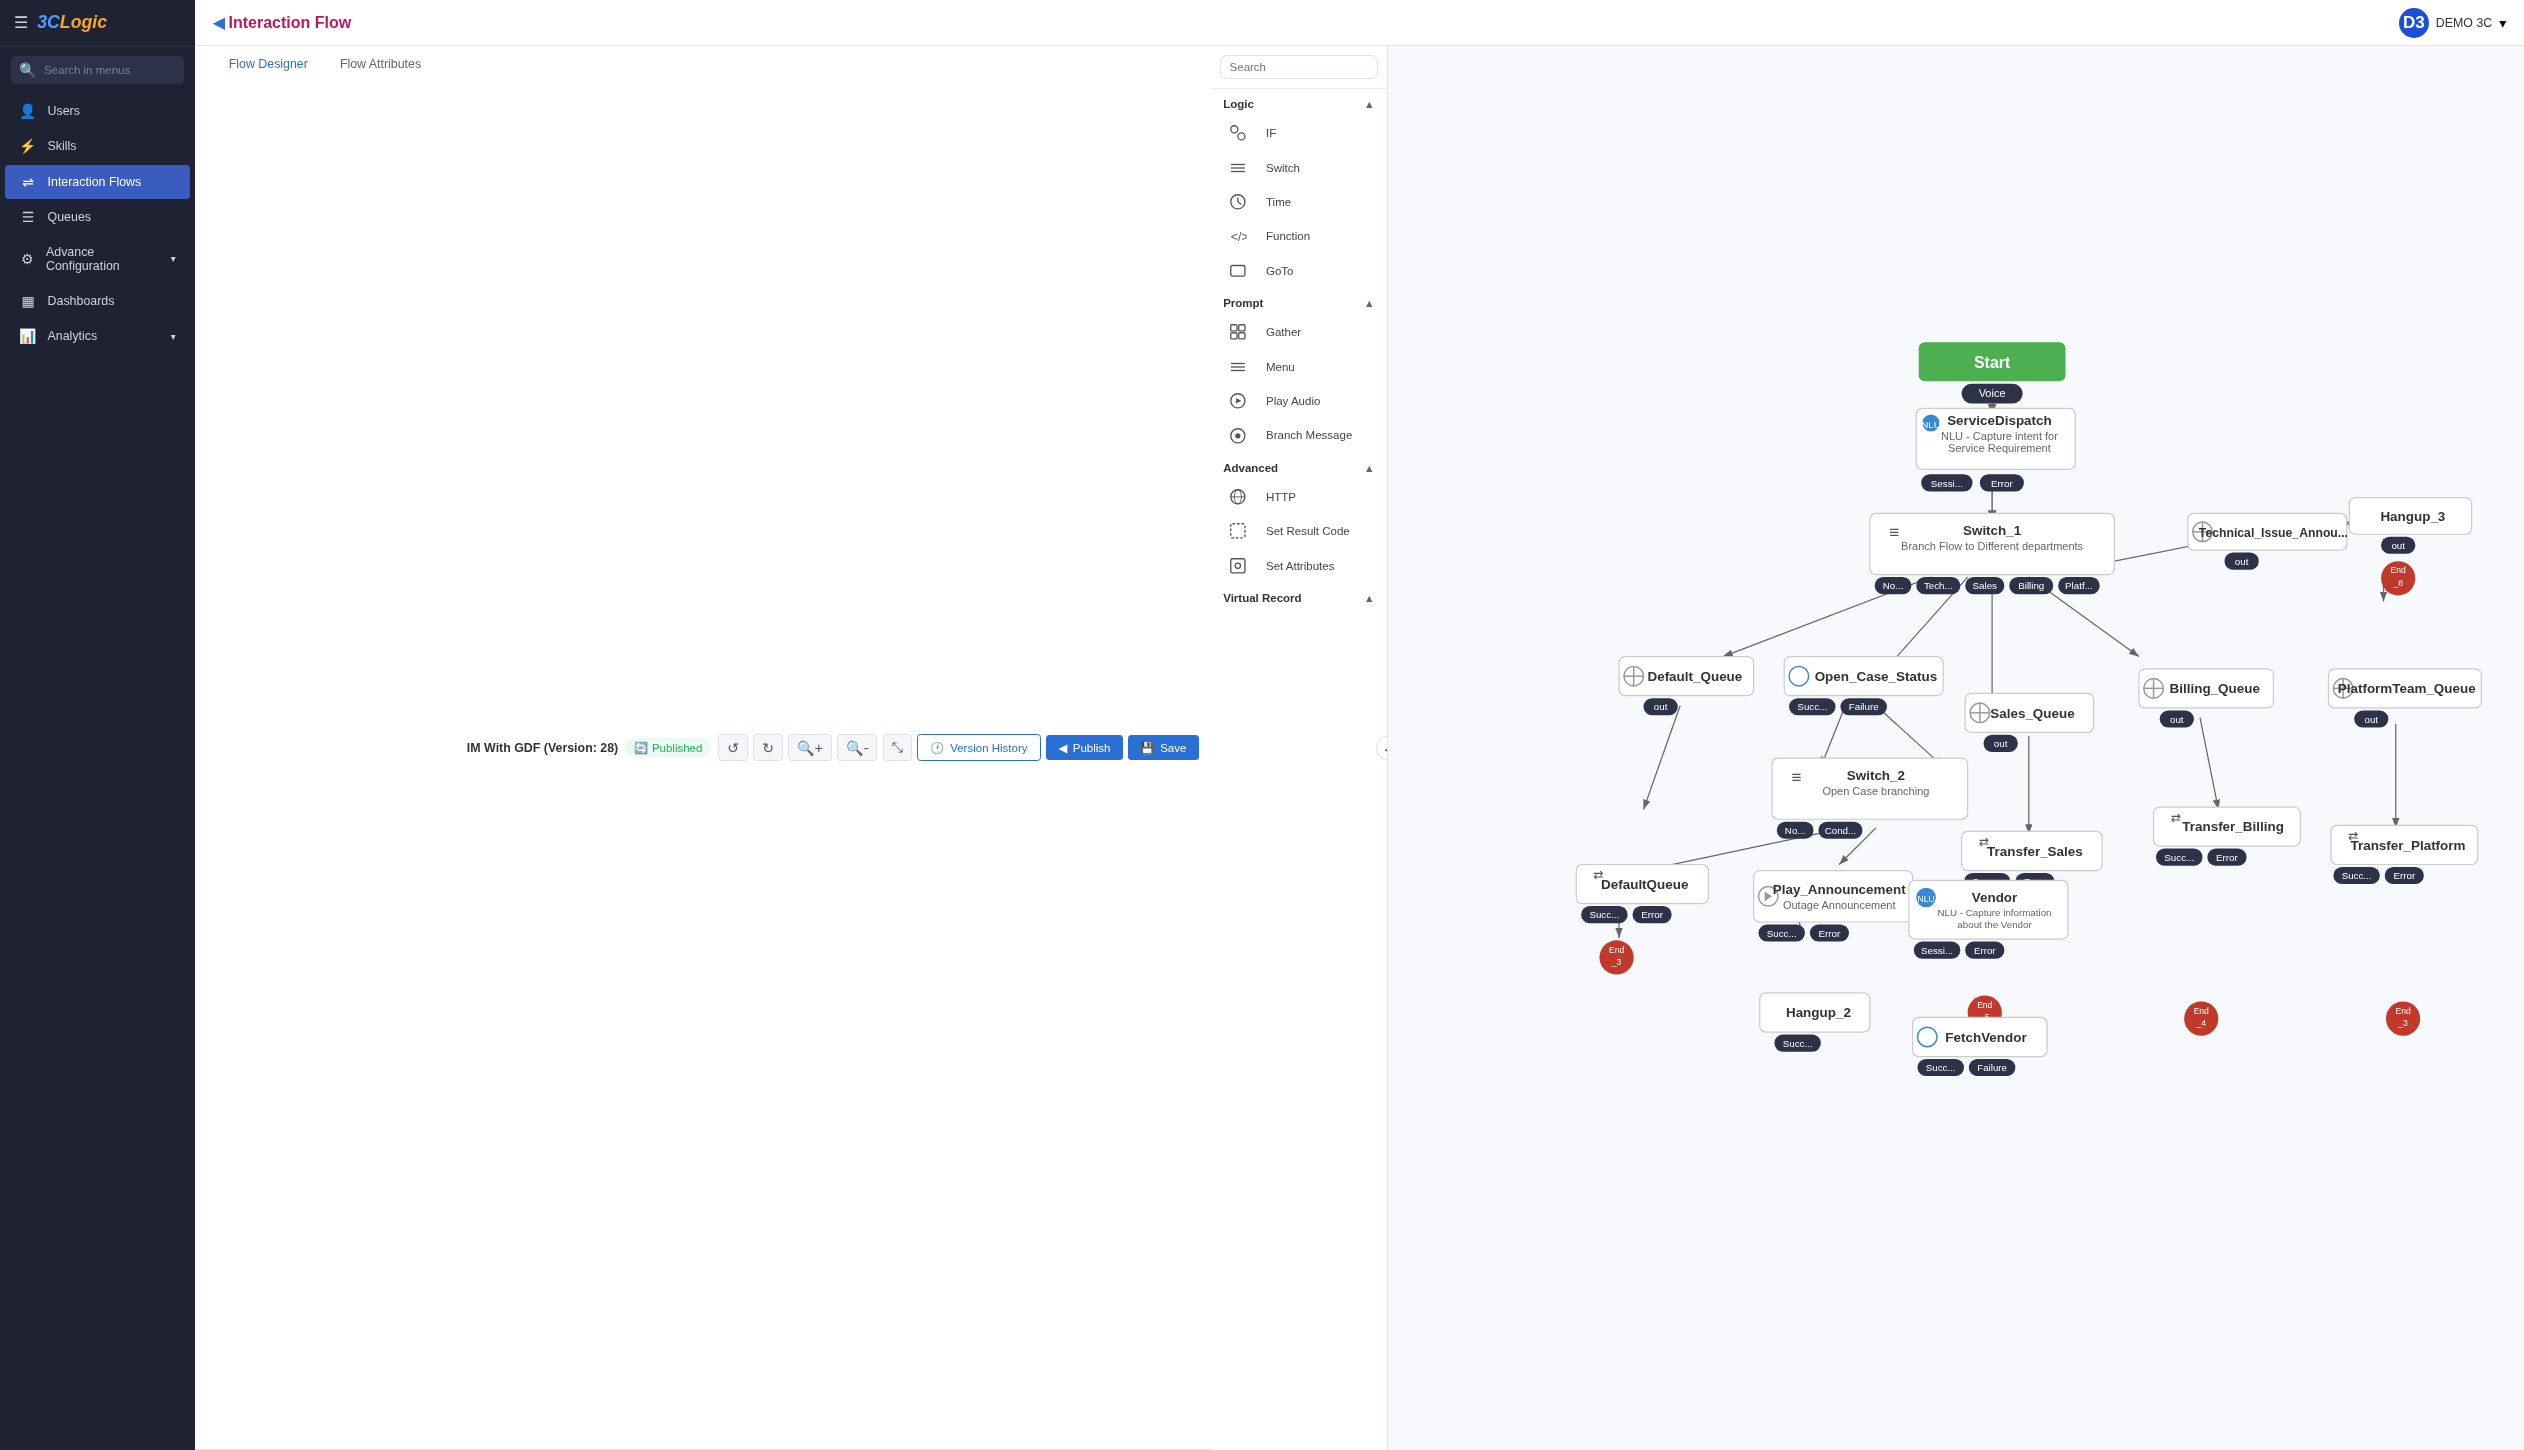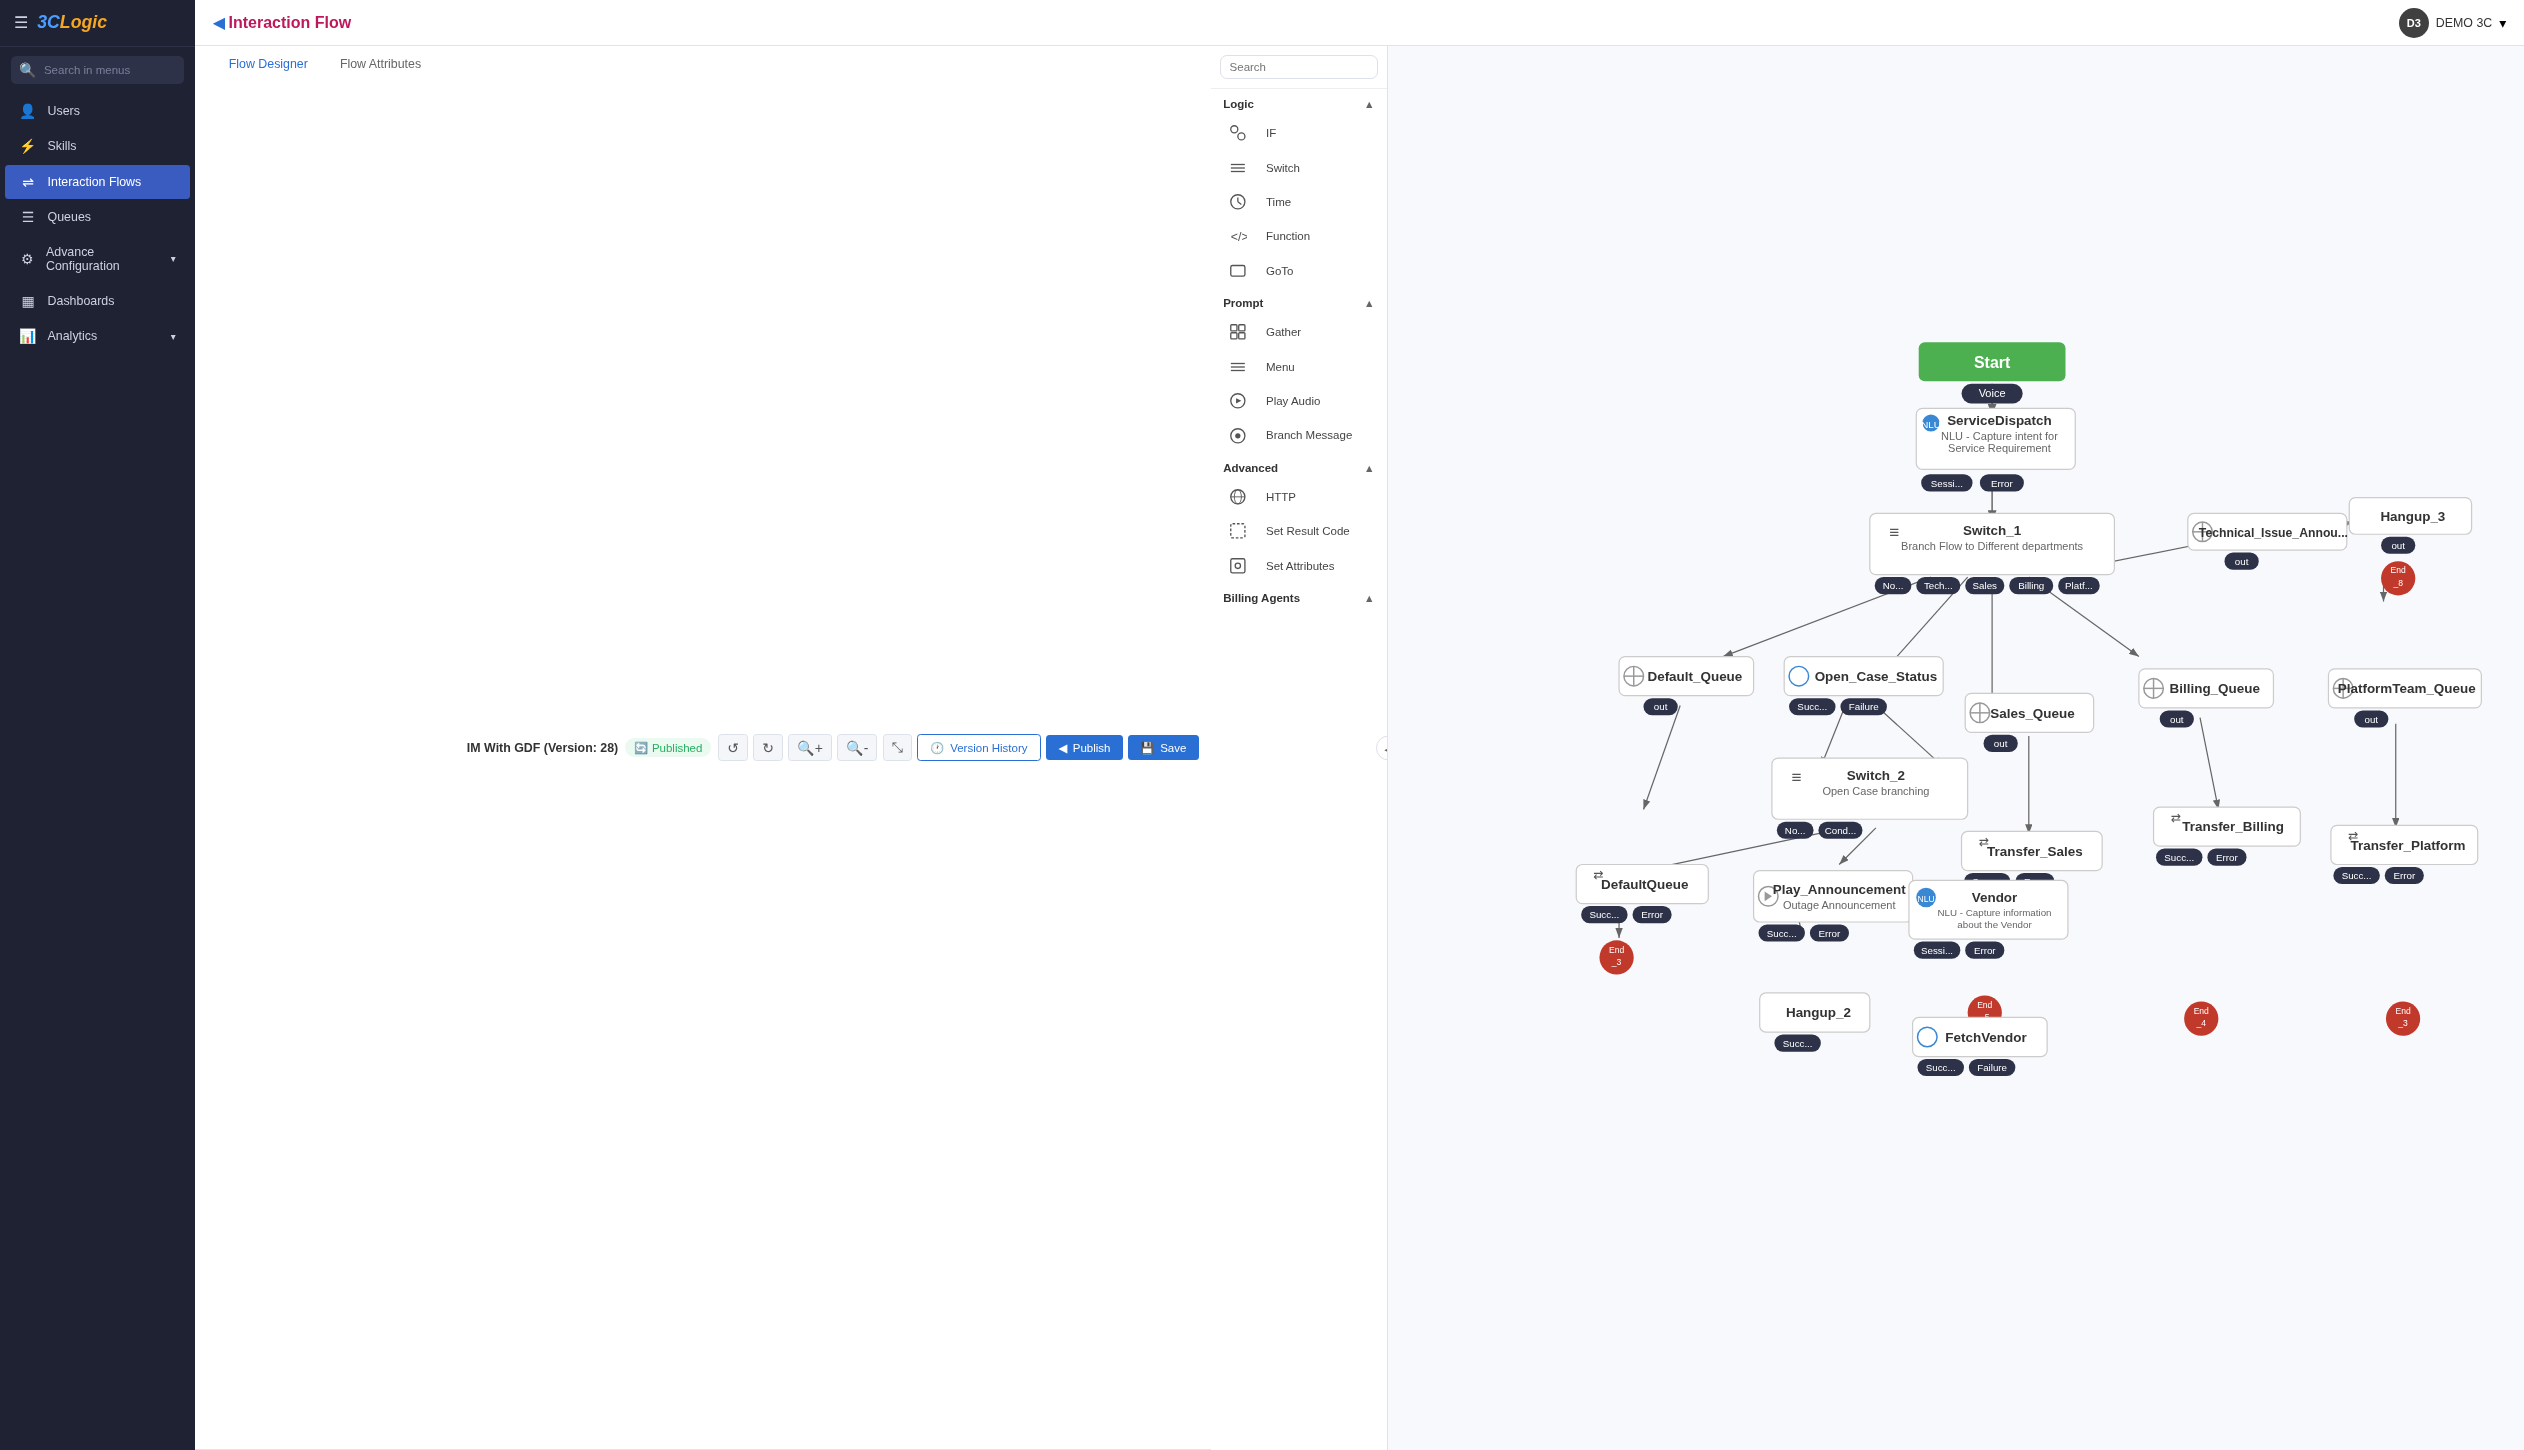--- a/index.html
+++ b/index.html
@@ -22,21 +22,21 @@
     .nav-item .chevron { margin-left: auto; font-size: 9.8px; }
 
     
     .main { flex: 1; display: flex; flex-direction: column; overflow: hidden; }
 
     
     .topbar { background: #fff; border-bottom: 0.9px solid #e0e4ea; display: flex; align-items: center; padding: 0 17.7px; height: 46px; }
     .topbar-title { color: #be185d; font-size: 16px; font-weight: 600; display: flex; align-items: center; gap: 7px; text-align: center; }
     .back-btn { color: #2a6fd4; font-size: 16px; cursor: pointer; margin-right: 3.5px; }
     .user-badge { margin-left: auto; display: flex; align-items: center; gap: 7px; }
-    .avatar { width: 30px; height: 30px; border-radius: 50%; background: #404040; color: white; display: flex; align-items: center; justify-content: center; font-size: 11px; font-weight: 600; }
+    .avatar { width: 30px; height: 30px; border-radius: 50%; background: #1d4ed8; color: white; display: flex; align-items: center; justify-content: center; font-size: 17px; font-weight: 600; }
     .user-name { font-size: 12.4px; color: #333; }
 
     
     .flow-container { flex: 1; display: flex; flex-direction: row; overflow: hidden; }
     .tab-bar { background: #fff; border-bottom: 1.8px solid #e0e4ea; display: flex; padding: 0 17.7px; }
     .tab { padding: 10.6px 16px; cursor: pointer; font-size: 12.4px; color: #666; border-bottom: 1.8px solid transparent; margin-bottom: -1.8px; }
     .tab.active { color: #2a6fd4; border-bottom-color: #2a6fd4; font-weight: 500; }
 
     .designer-toolbar { background: #fff; border-bottom: 0.9px solid #e0e4ea; display: flex; align-items: center; padding: 7px 12px; gap: 7px; }
     .flow-title { font-size: 12.4px; font-weight: 600; color: #333; }
@@ -295,21 +295,21 @@
                   <rect x="2" y="2" width="16" height="16" rx="2" fill="none" stroke="#555" stroke-width="1.5"></rect>
                   <circle cx="10" cy="10" r="3" fill="none" stroke="#555" stroke-width="1.5"></circle>
                 </svg>
             </span>
             <span>Set Attributes</span>
           </div>
         </div>
 
         <div class="panel-section">
           <div class="section-header">
-            <span class="section-title">Billing Agents</span>
+            <span class="section-title">Virtual Record</span>
             <span class="section-chevron">▲</span>
           </div>
         </div>
 
         <div class="panel-toggle">◀</div>
       </div>
 
       <div class="flow-canvas">
         <svg viewBox="0 0 900 680" xmlns="http://www.w3.org/2000/svg">
           <defs>

